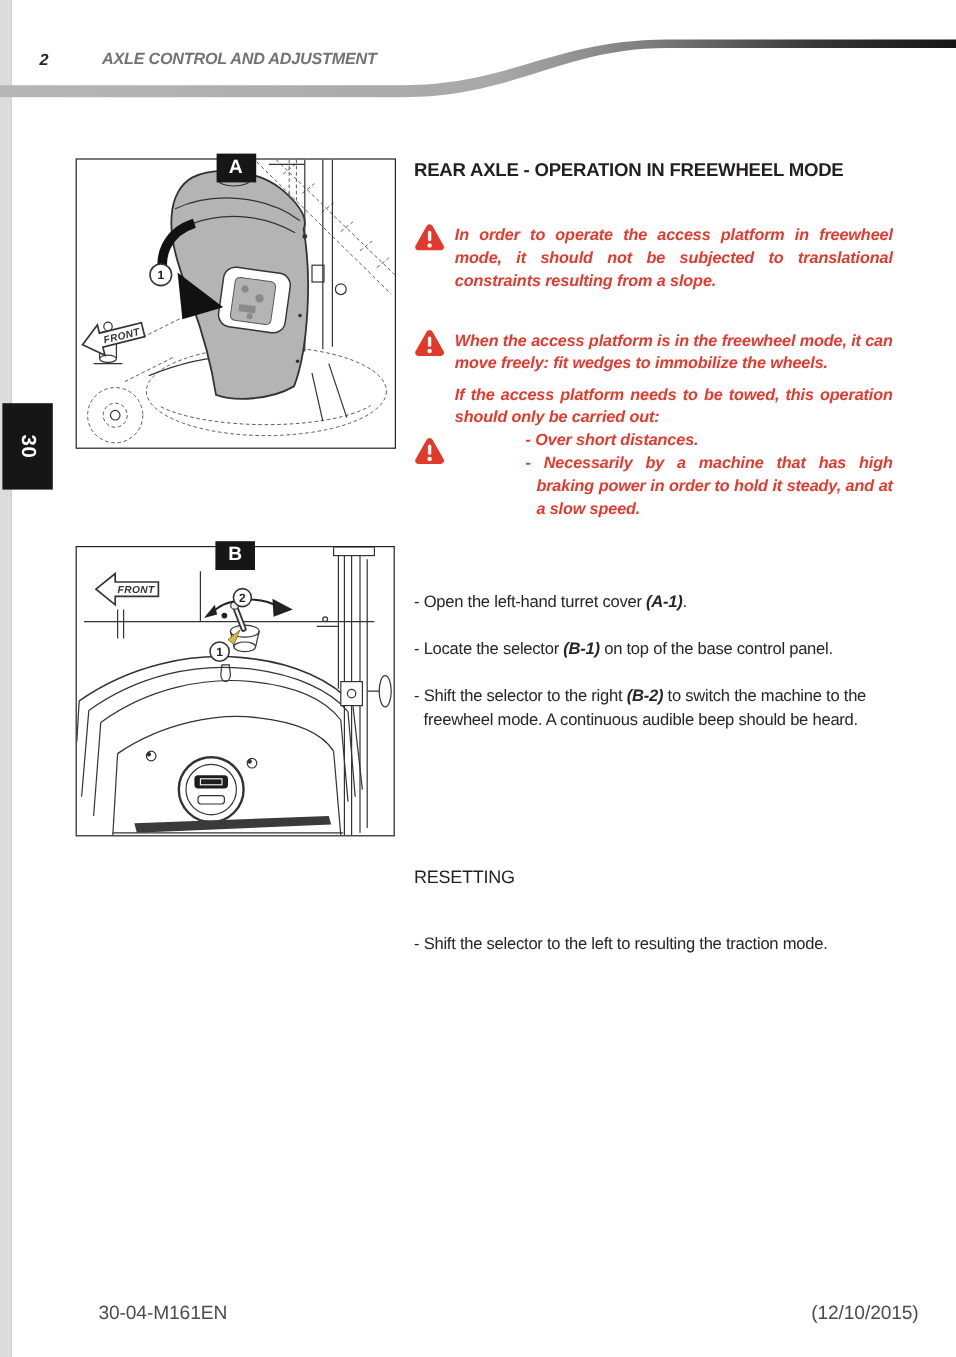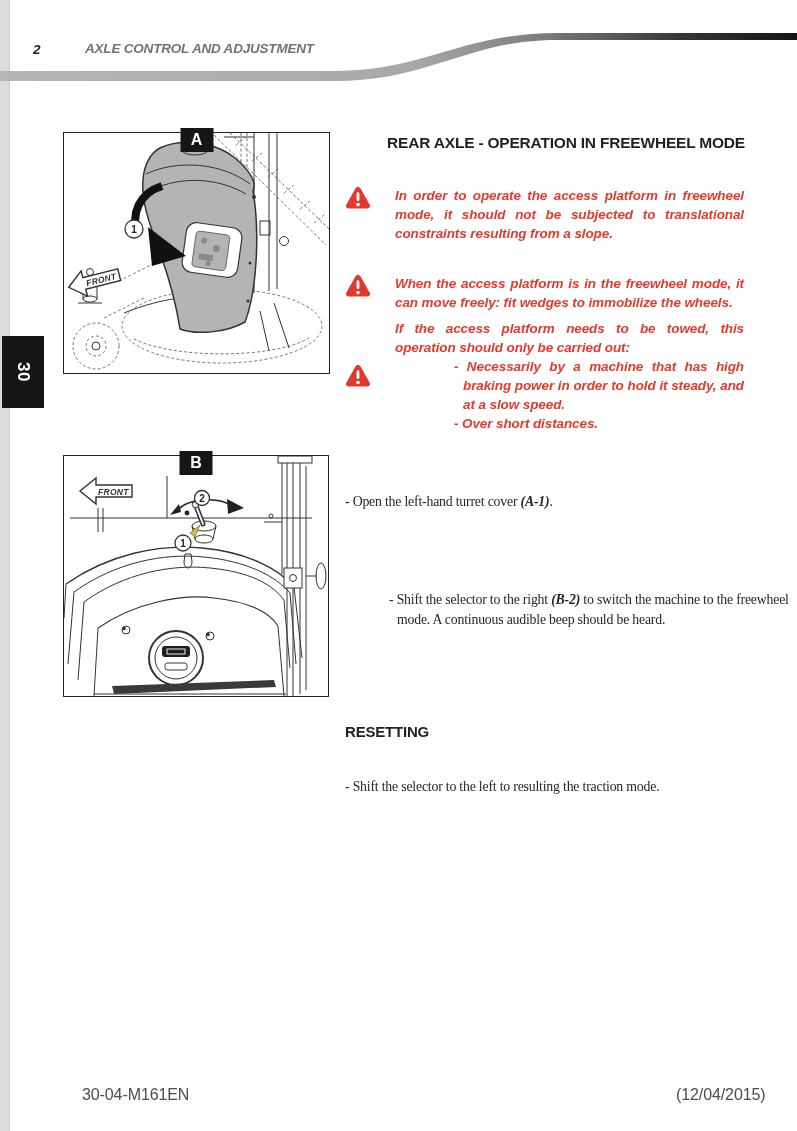--- a/index.html
+++ b/index.html
@@ -18,36 +18,36 @@
 
   
   .figure{position:absolute;border:1.3px solid #222;background:#fff;}
   #figure-a{left:63px;top:132px;width:265px;height:240px;}
   #figure-b{left:63px;top:455px;width:264px;height:240px;}
   .fig-label{position:absolute;left:50%;transform:translateX(-50%);top:-5px;width:33px;height:24px;background:#161616;color:#fff;
     font-weight:bold;font-size:16px;display:flex;align-items:center;justify-content:center;z-index:3;}
   .figure svg{position:absolute;left:0;top:0;}
 
   
-  .sec-title{position:absolute;left:345px;top:134px;width:400px;font-size:15.5px;font-weight:bold;letter-spacing:-0.2px;color:#231f20;text-align:right;}
-  .warning{position:absolute;left:345px;width:399px;display:flex;gap:24px;}
+  .sec-title{position:absolute;left:345px;top:134px;width:400px;font-size:15.5px;font-weight:bold;letter-spacing:-0.2px;color:#231f20;}
+  .warning{position:absolute;left:345px;width:399px;display:flex;gap:8px;}
   .warning .w-icon{flex:0 0 26px;}
   .warning .w-text{flex:1;color:#e23b2e;font-weight:bold;font-style:italic;font-size:13.5px;line-height:19px;letter-spacing:-0.1px;text-align:justify;}
   .w-bullet{padding-left:68px;text-indent:-9px;text-align:justify;}
   #warning-1{top:186px;}
   #warning-2{top:274px;}
   #warning-3{top:319px;align-items:center;}
   .step{position:absolute;left:345px;width:400px;font-size:13.8px;line-height:19.5px;letter-spacing:-0.2px;color:#262626;
-    padding-left:8px;text-indent:-8px;font-family:Liberation Serif, serif;}
+    padding-left:8px;text-indent:-8px;}
   #step-1{top:492px;}
   #step-2{top:531px;}
-  #step-3{top:590px;margin-left:44px;}
+  #step-3{top:570px;}
   #step-4{top:647px;}
   .ref{font-weight:bold;font-style:italic;}
-  .sub-title{position:absolute;left:345px;top:723px;font-size:15px;font-weight:bold;letter-spacing:-0.2px;color:#231f20;}
+  .sub-title{position:absolute;left:345px;top:723px;font-size:15px;font-weight:normal;letter-spacing:-0.2px;color:#231f20;}
   #reset-step{top:777px;}
 
   
   .foot{position:absolute;top:1086px;font-size:16px;color:#4c4c4c;letter-spacing:-0.1px;}
   #foot-left{left:82px;}
   #foot-right{left:676px;}
 
   
   .ln{fill:none;stroke:#333;stroke-width:1;}
   .lnd{fill:none;stroke:#555;stroke-width:0.8;stroke-dasharray:3 2.2;}
@@ -263,26 +263,27 @@
   </div>
 
   <div class="warning" id="warning-3">
     <svg class="w-icon" width="26" height="24" viewBox="0 0 24 22" aria-hidden="true">
       <path d="M12,0.8 C13,0.8 13.9,1.4 14.4,2.3 L22.8,17.2 C23.7,18.8 22.5,20.8 20.4,20.8 L3.6,20.8 C1.5,20.8 0.3,18.8 1.2,17.2 L9.6,2.3 C10.1,1.4 11,0.8 12,0.8 Z" fill="#e1392b"></path>
       <rect x="10.7" y="5.8" width="2.6" height="8" rx="1.3" fill="#fff"></rect>
         <circle cx="12" cy="17" r="1.7" fill="#fff"></circle>
     </svg>
     <div class="w-text">
       <div>If the access platform needs to be towed, this operation should only be carried out:</div>
+      <div class="w-bullet">- Over short distances.</div>
       <div class="w-bullet">- Necessarily by a machine that has high braking power in order to hold it steady, and at a slow speed.</div>
-      <div class="w-bullet">- Over short distances.</div>
     </div>
   </div>
 
   <div class="step" id="step-1"><span>- Open the left-hand turret cover </span><span class="ref">(A-1)</span><span>.</span></div>
+  <div class="step" id="step-2"><span>- Locate the selector </span><span class="ref">(B-1)</span><span> on top of the base control panel.</span></div>
   <div class="step" id="step-3"><span>- Shift the selector to the right </span><span class="ref">(B-2)</span><span> to switch the machine to the freewheel mode. A continuous audible beep should be heard.</span></div>
 
   <div class="sub-title">RESETTING</div>
   <div class="step" id="reset-step"><span>- Shift the selector to the left to resulting the traction mode.</span></div>
 
   <div class="foot" id="foot-left">30-04-M161EN</div>
-  <div class="foot" id="foot-right">(12/04/2015)</div>
+  <div class="foot" id="foot-right">(12/10/2015)</div>
 </div>
 
 </body></html>

